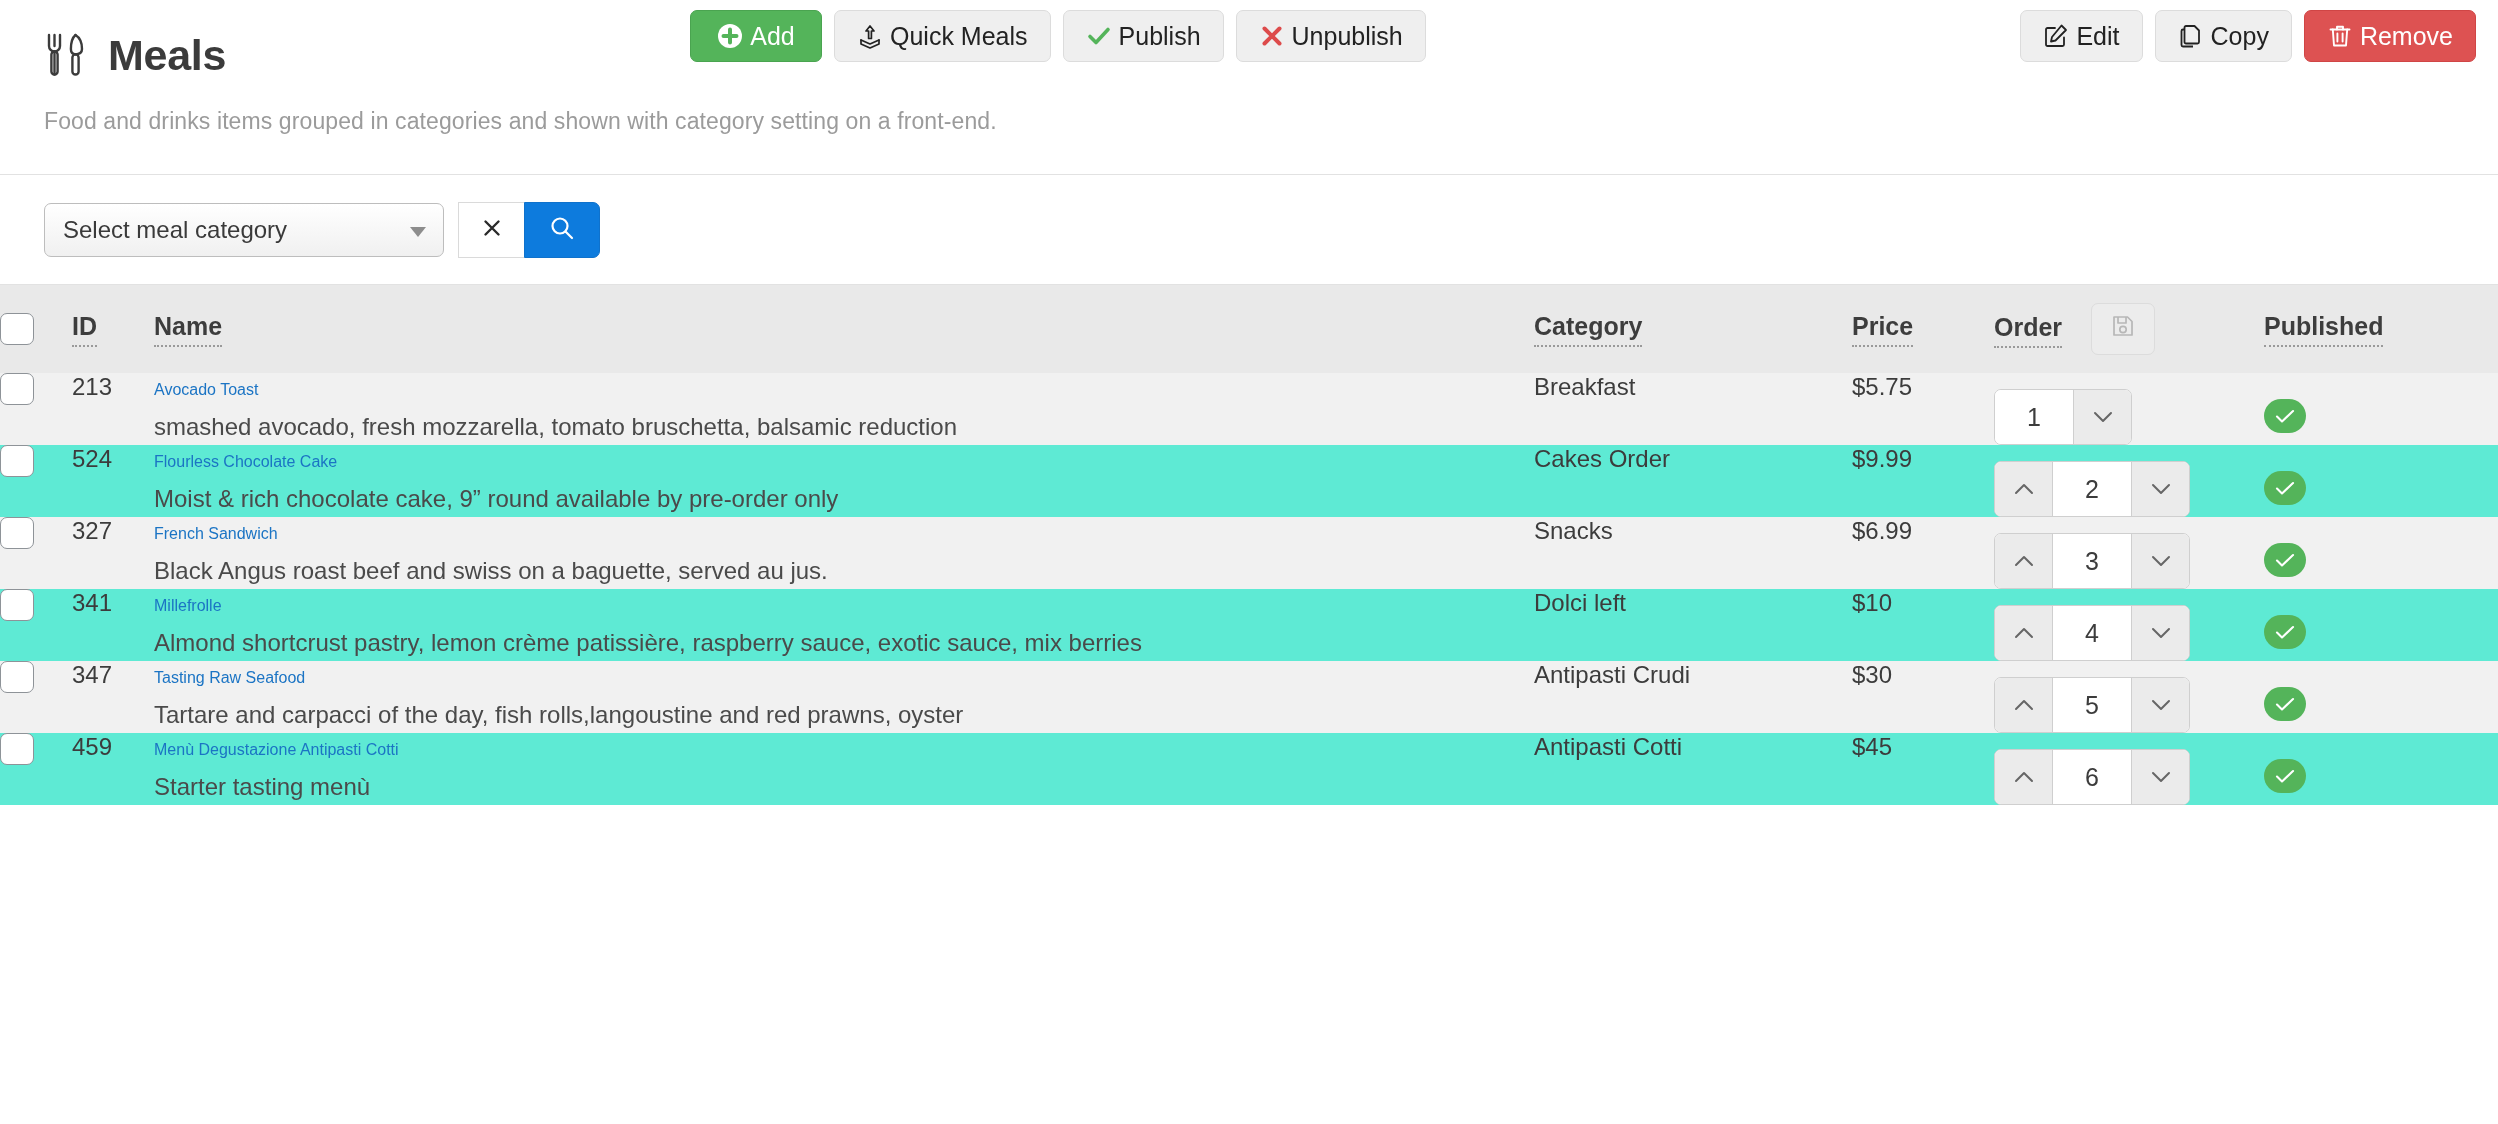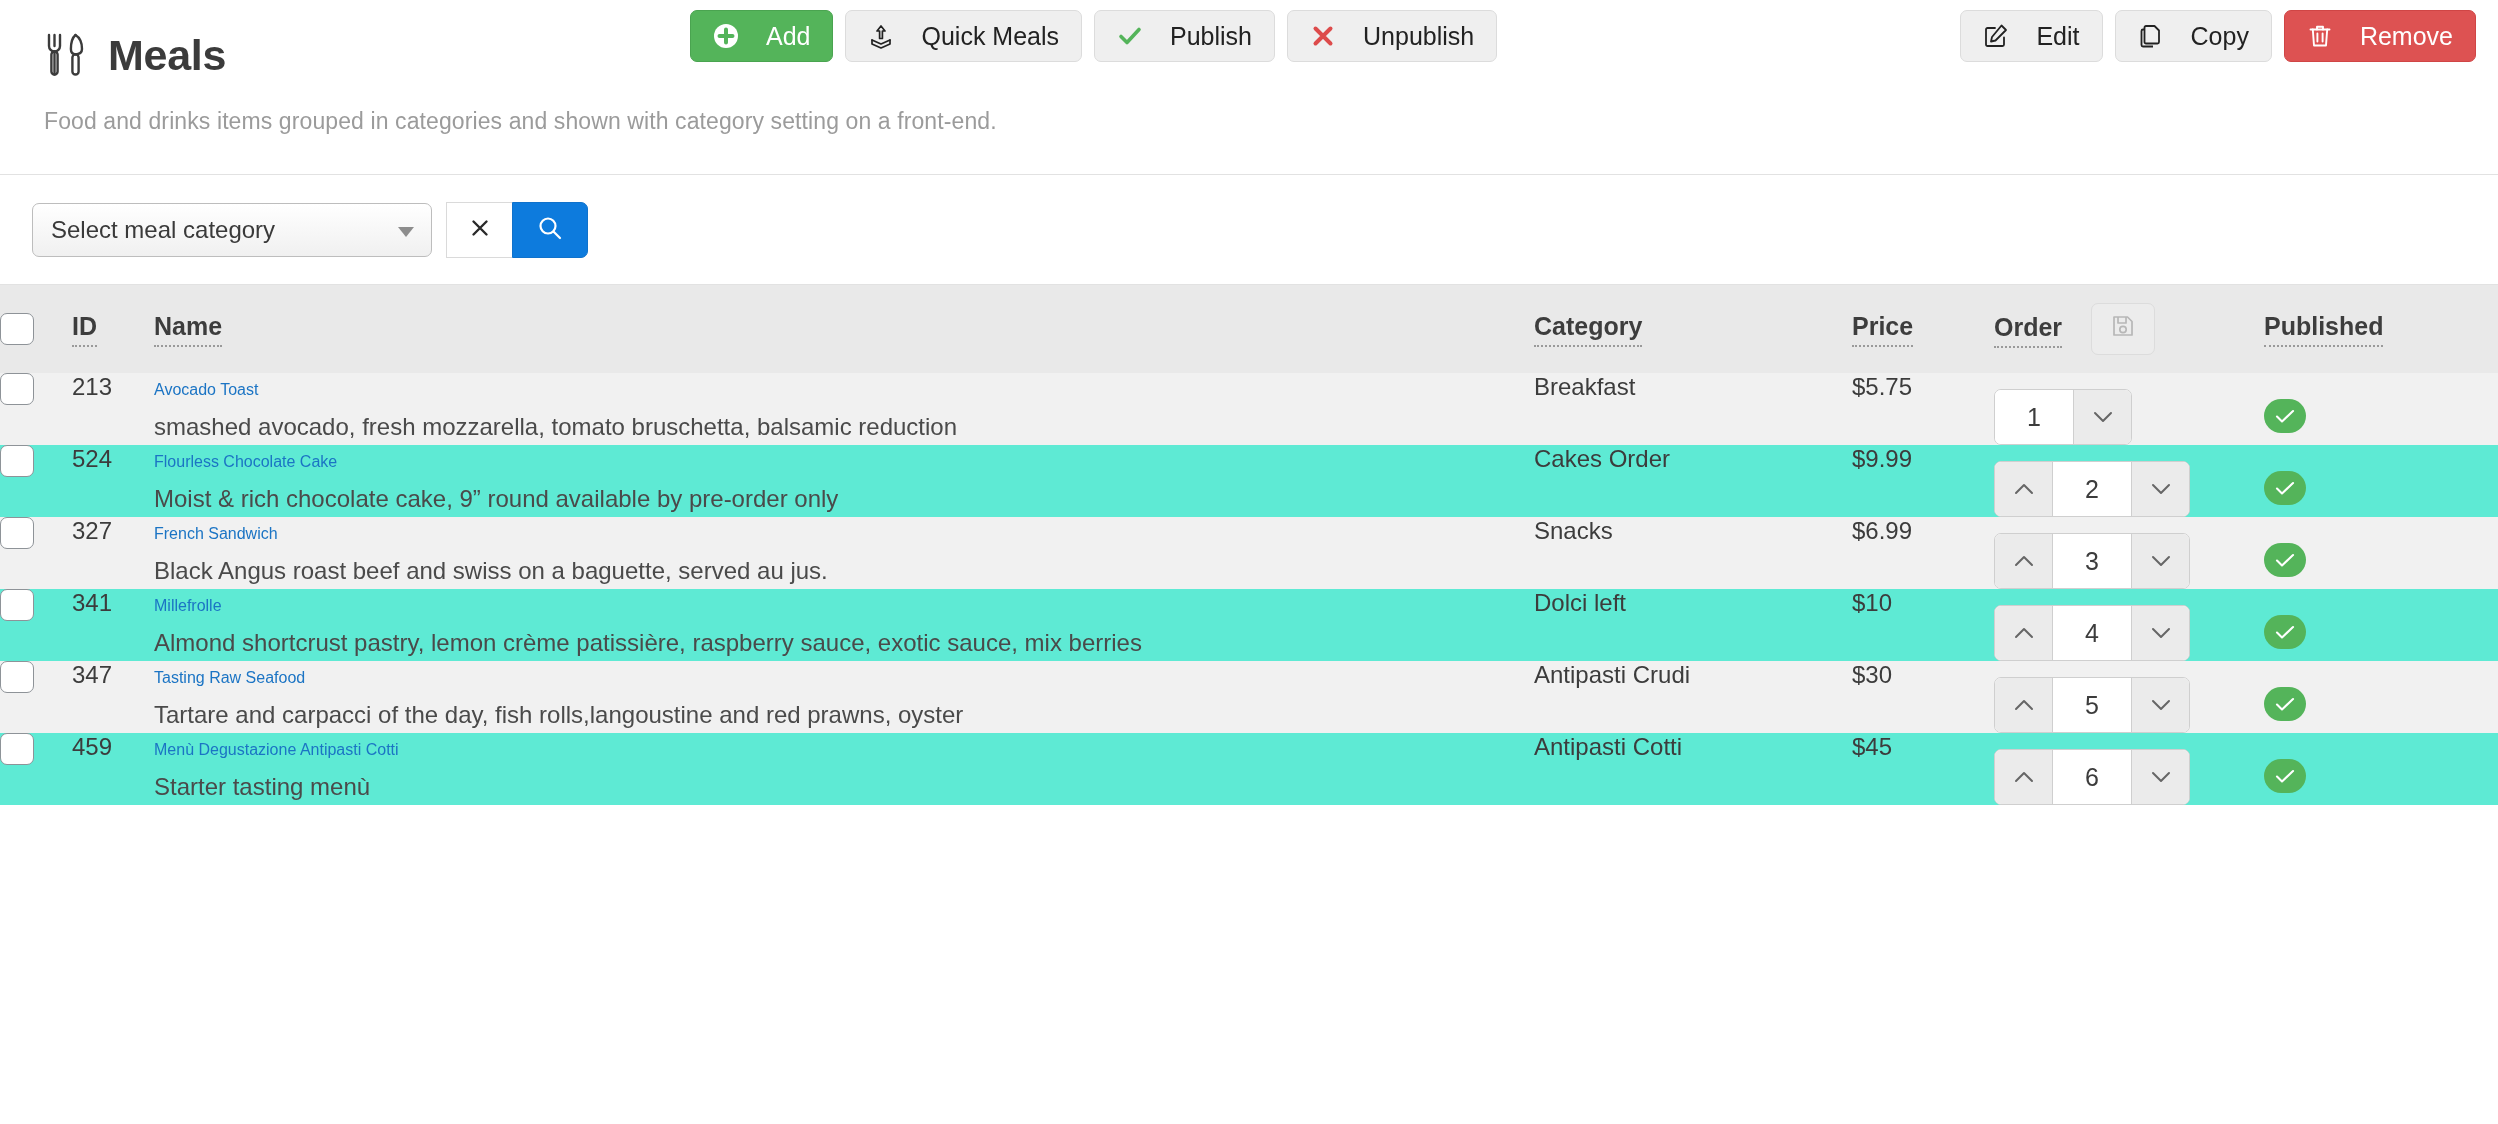--- a/index.html
+++ b/index.html
@@ -49,21 +49,21 @@
     left: 690px;
     right: 22px;
     display: flex;
     align-items: flex-start;
     gap: 12px;
   }
   .btn {
     display: inline-flex;
     align-items: center;
     justify-content: center;
-    gap: 27px;
+    gap: 7px;
     height: 52px;
     padding: 0 22px;
     border-radius: 7px;
     font-size: 25px;
     background: #efefef;
     border: 1px solid #dcdcdc;
     color: #222;
     white-space: nowrap;
     cursor: pointer;
     font-family: "Liberation Sans", sans-serif;
@@ -82,21 +82,21 @@
   }
   .btn.push-right { margin-left: auto; }
 
   
   .filterbar {
     height: 110px;
     background: #fff;
     border-bottom: 1px solid #e2e2e2;
     display: flex;
     align-items: center;
-    padding-left: 32px;
+    padding-left: 44px;
     gap: 14px;
   }
   .select-wrap { position: relative; }
   select.cat-select {
     -webkit-appearance: none;
     appearance: none;
     width: 400px;
     height: 54px;
     padding: 0 40px 0 18px;
     font-size: 24px;

